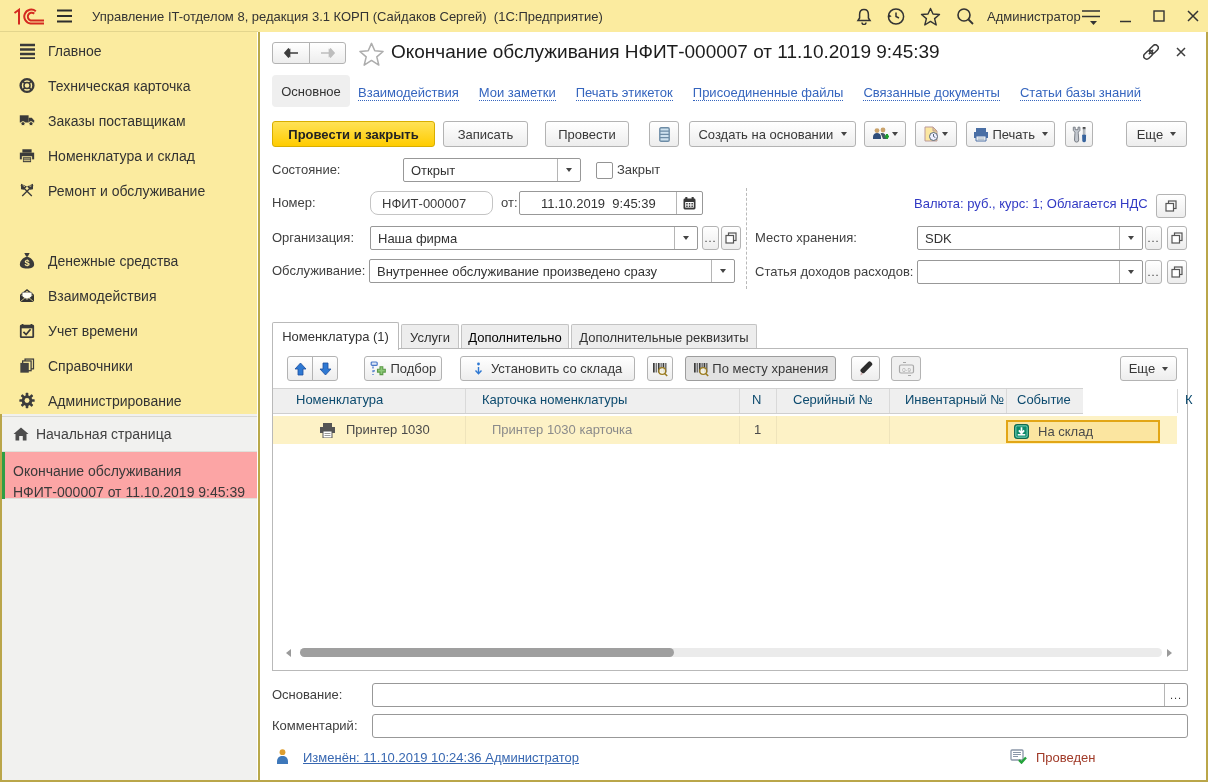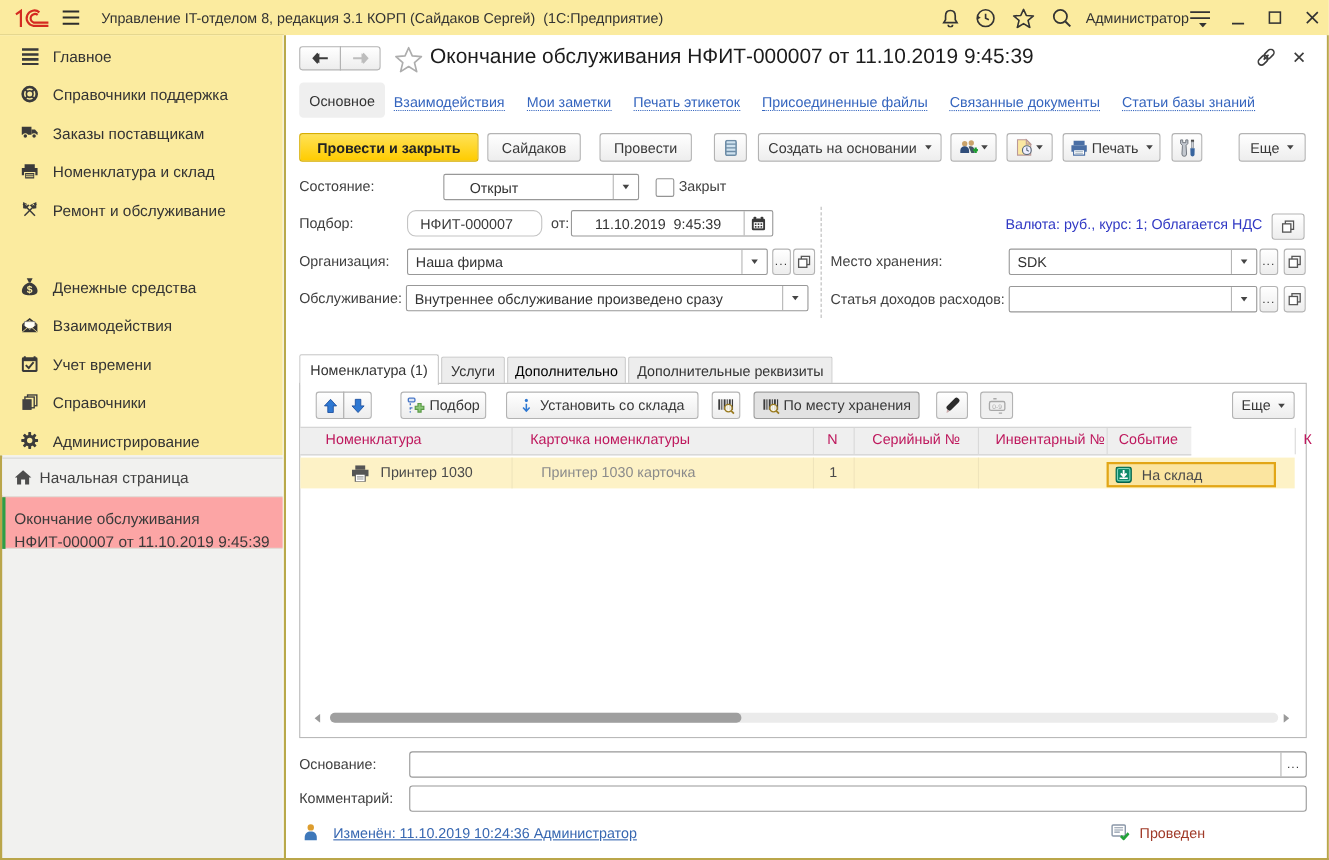--- a/index.html
+++ b/index.html
@@ -76,21 +76,21 @@
       <span class="tx">Главное</span>
     </div>
   <div class="sideitem" style="top:36px">
       <span class="ic">
         <svg width="19" height="19" viewBox="0 0 19 19">
           <circle cx="9.5" cy="9.5" r="7.6" fill="none" stroke="#3a3a3a" stroke-width="2.8"></circle>
           <circle cx="9.5" cy="9.5" r="3.6" fill="none" stroke="#3a3a3a" stroke-width="1.8"></circle>
           <path d="M4 4 L7 7 M15 4 L12 7 M4 15 L7 12 M15 15 L12 12" stroke="#3a3a3a" stroke-width="2"></path>
         </svg>
       </span>
-      <span class="tx">Справочники поддержка</span>
+      <span class="tx">Техническая карточка</span>
     </div>
   <div class="sideitem" style="top:71px">
       <span class="ic">
         <svg width="20" height="15" viewBox="0 0 20 15">
           <path d="M1 1 H12 V10 H1 Z" fill="#3a3a3a"></path>
           <path d="M12 4 H16 L19 7.5 V10 H12 Z" fill="#3a3a3a"></path>
           <circle cx="5" cy="11.5" r="2.6" fill="#3a3a3a" stroke="#fbeb9f" stroke-width="1.2"></circle>
           <circle cx="15" cy="11.5" r="2.6" fill="#3a3a3a" stroke="#fbeb9f" stroke-width="1.2"></circle>
         </svg>
       </span>
@@ -228,21 +228,21 @@
   <div class="abs" style="left:101px;top:45px;height:32px;display:flex;align-items:center;gap:20px">
     <span class="dlink">Взаимодействия</span>
       <span class="dlink">Мои заметки</span>
       <span class="dlink">Печать этикеток</span>
       <span class="dlink">Присоединенные файлы</span>
       <span class="dlink">Связанные документы</span>
       <span class="dlink">Статьи базы знаний</span>
   </div>
 
   <div class="btn" style="left:15px;top:89px;width:163px;height:26px;background:linear-gradient(#ffe257,#fc0);border-color:#d8ae00;font-weight:bold;color:#222">Провести и закрыть</div>
-  <div class="btn" style="left:186px;top:89px;width:85px;height:26px">Сайдаков</div>
+  <div class="btn" style="left:186px;top:89px;width:85px;height:26px">Записать</div>
   <div class="btn" style="left:288px;top:89px;width:84px;height:26px">Провести</div>
   <div class="btn" style="left:392px;top:89px;width:30px;height:26px">
       <svg width="11" height="15" viewBox="0 0 11 15">
         <rect x="0.8" y="0.8" width="9.4" height="13.4" rx="1.2" fill="#cfe2ef" stroke="#6d8ca6" stroke-width="1.4"></rect>
         <path d="M1 4.1h9M1 7.4h9M1 10.7h9" stroke="#6d8ca6" stroke-width="1.2"></path>
       </svg>
     </div>
   <div class="btn" style="left:432px;top:89px;width:167px;height:26px">Создать на основании&nbsp;&nbsp;<span class="dd"></span></div>
   <div class="btn" style="left:607px;top:89px;width:42px;height:26px"><svg width="17" height="15" viewBox="0 0 17 15">
         <circle cx="5" cy="3.6" r="2.4" fill="#caa36b"></circle>
@@ -267,27 +267,27 @@
       <svg width="15" height="17" viewBox="0 0 15 17">
         <path d="M1.3 1.2 L1.3 4.4 L2.9 6.2 L2.9 7.5 L2.5 14 a2.1 2.1 0 0 0 4.2 0 L6.3 7.5 L6.3 6.2 L7.9 4.4 L7.9 1.2 L6 1.2 L6 3.7 L3.2 3.7 L3.2 1.2 Z" fill="#c3c8cf" stroke="#70767e" stroke-width="0.9"></path>
         <rect x="10.7" y="1" width="2.8" height="2.2" fill="#4a4a4a"></rect>
         <rect x="11.2" y="3" width="1.8" height="5.6" fill="#ccd0d6" stroke="#848a92" stroke-width="0.6"></rect>
         <path d="M10.1 8.8 h4 l-0.2 6.2 a1.9 1.9 0 0 1 -3.6 0 Z" fill="#38649e"></path>
       </svg>
     </div>
   <div class="btn" style="left:869px;top:89px;width:61px;height:26px">Еще&nbsp;&nbsp;<span class="dd"></span></div>
 
   <div class="lbl" style="left:15px;top:126px">Состояние:</div>
-  <div class="inp" style="left:146px;top:126px;width:178px;height:24px;padding-left:23px">Открыт<span class="combo-a">
+  <div class="inp" style="left:146px;top:126px;width:178px;height:24px;padding-left:7px">Открыт<span class="combo-a">
         <span class="dd"></span>
       </span></div>
   <div class="abs" style="left:339px;top:130px;width:15px;height:15px;border:1px solid #949494;border-radius:2px;background:#fff"></div>
   <div class="lbl" style="left:360px;top:126px">Закрыт</div>
 
-  <div class="lbl" style="left:15px;top:159px">Подбор:</div>
+  <div class="lbl" style="left:15px;top:159px">Номер:</div>
   <div class="inp" style="left:113px;top:159px;width:123px;height:24px;padding-left:11px;border-color:#c4c4c4;border-radius:8px;color:#3a3a3a">НФИТ-000007</div>
   <div class="lbl" style="left:244px;top:159px">от:</div>
   <div class="inp" style="left:262px;top:159px;width:184px;height:24px;padding-left:21px">11.10.2019&nbsp; 9:45:39<span class="combo-a" style="width:25px">
         <svg width="15" height="15" viewBox="0 0 15 15">
           <rect x="1.5" y="2.6" width="12" height="10.8" rx="1.4" fill="#393939"></rect>
           <rect x="3.2" y="1" width="2.2" height="2.6" rx="0.6" fill="#393939"></rect>
           <rect x="9.6" y="1" width="2.2" height="2.6" rx="0.6" fill="#393939"></rect>
           <rect x="3.2" y="6" width="8.6" height="5.6" fill="#fff"></rect>
           <g fill="#393939">
             <rect x="4.2" y="7" width="1.5" height="1.5"></rect>
@@ -411,21 +411,21 @@
       </div>
     <div class="btn" style="left:618px;top:7px;width:30px;height:25px;background:#f0f0f0">
         <svg width="17" height="16" viewBox="0 0 17 16">
           <rect x="1.5" y="4" width="14" height="8" rx="1.5" fill="none" stroke="#a8a8a8" stroke-width="1.2"></rect>
           <text x="8.5" y="10.5" font-size="6" fill="#a8a8a8" text-anchor="middle" font-family="Liberation Sans">0-9</text>
           <path d="M5 1.5 h3 M13 14.5 h-3" stroke="#a8a8a8" stroke-width="1.2"></path>
         </svg>
       </div>
     <div class="btn" style="left:847px;top:7px;width:57px;height:25px">Еще&nbsp;&nbsp;<span class="dd"></span></div>
 
-    <div class="abs" style="left:0;top:39px;width:810px;height:26px;background:#efefef;border-top:1px solid #d2d2d2;border-bottom:1px solid #cfcfcf;box-sizing:border-box;font-size:13px;color:#be185d">
+    <div class="abs" style="left:0;top:39px;width:810px;height:26px;background:#efefef;border-top:1px solid #d2d2d2;border-bottom:1px solid #cfcfcf;box-sizing:border-box;font-size:13px;color:#0c4a6e">
       <div class="colsep" style="left:192px"></div>
         <div class="colsep" style="left:466px"></div>
         <div class="colsep" style="left:503px"></div>
         <div class="colsep" style="left:616px"></div>
         <div class="colsep" style="left:733px"></div>
         <div class="colsep" style="left:904px"></div>
       <div class="abs" style="left:23px;top:3px">Номенклатура</div>
       <div class="abs" style="left:209px;top:3px">Карточка номенклатуры</div>
       <div class="abs" style="left:479px;top:3px">N</div>
       <div class="abs" style="left:520px;top:3px">Серийный №</div>

